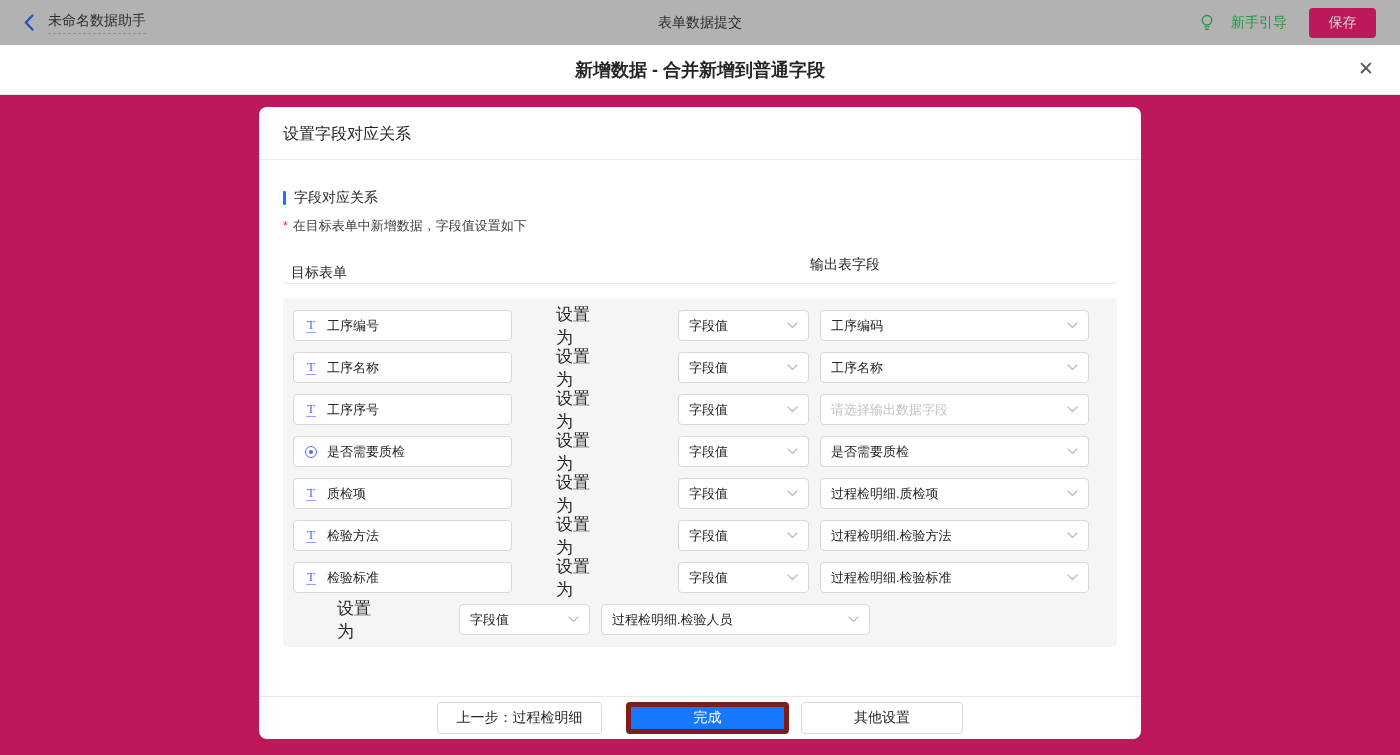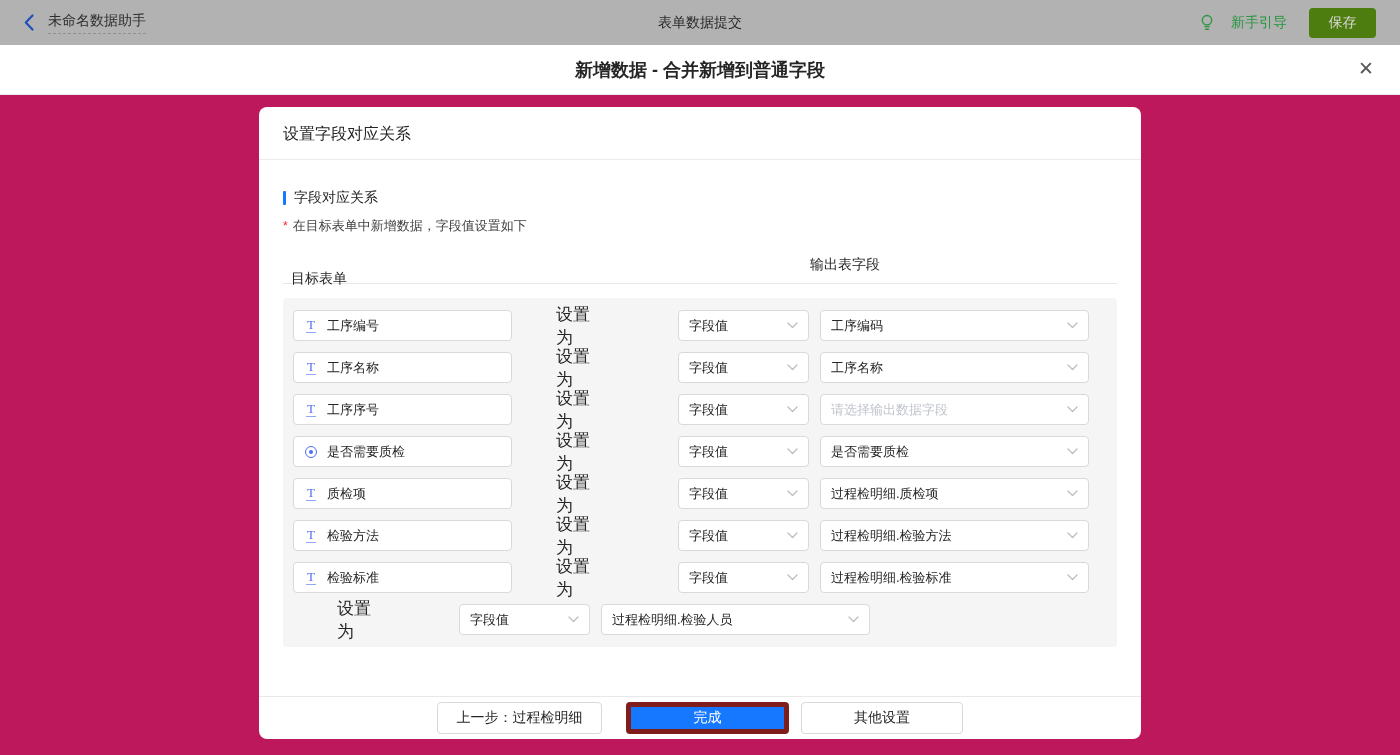--- a/index.html
+++ b/index.html
@@ -20,21 +20,21 @@
     font-size: 14px; color: #2e2e2e; padding-bottom: 3px;
     border-bottom: 1px dashed #8f8f8f; cursor: text;
   }
   .topbar-center {
     position: absolute; left: 0; right: 0; text-align: center;
     font-size: 14px; color: #2a2a2a; pointer-events: none;
   }
   .topbar-right { margin-left: auto; display: flex; align-items: center; gap: 22px; z-index: 1; }
   .guide-link { display: flex; align-items: center; gap: 17px; color: #27963f; font-size: 14px; cursor: pointer; }
   .save-btn {
-    width: 67px; height: 30px; background: #4d7c0f; border: none; border-radius: 4px;
+    width: 67px; height: 30px; background: #be185d; border: none; border-radius: 4px;
     color: #d9d9d9; font-size: 14px; cursor: pointer;
     font-family: "Liberation Sans", "DejaVu Sans", sans-serif;
   }
 
   
   .dlg-header {
     height: 50px; background: #ffffff; border-bottom: 1px solid #e9e9e9;
     display: flex; align-items: center; justify-content: center; position: relative;
   }
   .dlg-title { font-size: 18px; font-weight: 600; color: #262626; }
@@ -56,21 +56,21 @@
   .card-body { padding: 29px 24px 0; flex: 1; }
 
   .section-title { display: flex; align-items: center; gap: 8px; }
   .section-bar { width: 3px; height: 14px; background: #1677ff; border-radius: 1px; }
   .section-text { font-size: 14px; font-weight: normal; color: #262626; }
 
   .note { margin-top: 10px; font-size: 13px; color: #424242; display: flex; align-items: center; }
   .note-ast { color: #f5222d; margin-right: 5px; font-size: 12px; }
 
   .col-headers { margin-top: 21px; position: relative; height: 19px; font-size: 14px; color: #262626; }
-  .col-target { position: absolute; left: 8px; top: 14px; }
+  .col-target { position: absolute; left: 8px; top: 8px; }
   .col-output { position: absolute; left: 527px; top: 0; }
   .col-divider { margin-top: 8px; border-bottom: 1px solid #e8e8e8; }
 
   .panel {
     margin-top: 14px; background: #f5f5f6; border-radius: 3px;
     padding: 12px 10px; display: flex; flex-direction: column; gap: 11px;
   }
   .row { height: 31px; display: flex; align-items: center; }
   .field-box {
     width: 219px; height: 31px; background: #fff; border: 1px solid #d9d9d9; border-radius: 4px;

